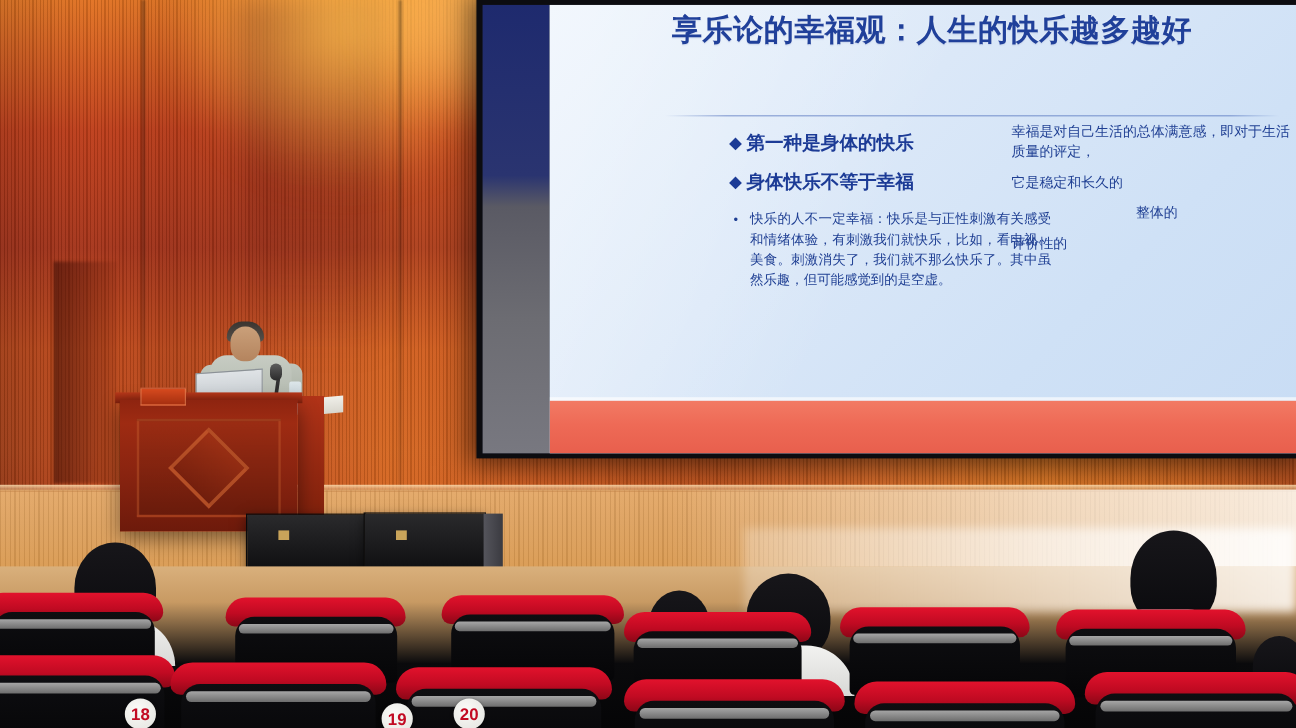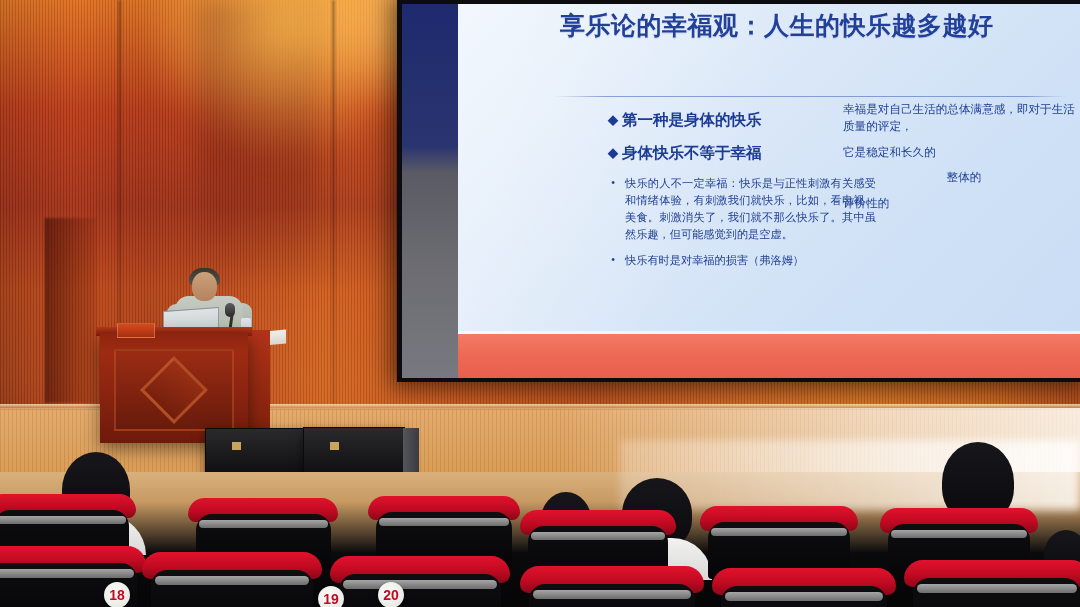--- a/index.html
+++ b/index.html
@@ -311,21 +311,20 @@
       <div class="title-divider"></div>
 
       <div class="col-left">
         <div class="hd">
           <span class="dia">◆</span><span>第一种是身体的快乐</span>
         </div>
         <div class="hd">
           <span class="dia">◆</span><span>身体快乐不等于幸福</span>
         </div>
         <div class="bl">快乐的人不一定幸福：快乐是与正性刺激有关感受和情绪体验，有刺激我们就快乐，比如，看电视、美食。刺激消失了，我们就不那么快乐了。其中虽然乐趣，但可能感觉到的是空虚。</div>
-        <div class="bl">快乐有时是对幸福的损害（弗洛姆）</div>
       </div>
 
       <div class="col-right">
         <div class="r-p">幸福是对自己生活的总体满意感，即对于生活质量的评定，</div>
         <div class="r-p">它是稳定和长久的</div>
         <div class="r-p i2">整体的</div>
         <div class="r-p">评价性的</div>
       </div>
 
       <div class="slide-footer-top"></div>

